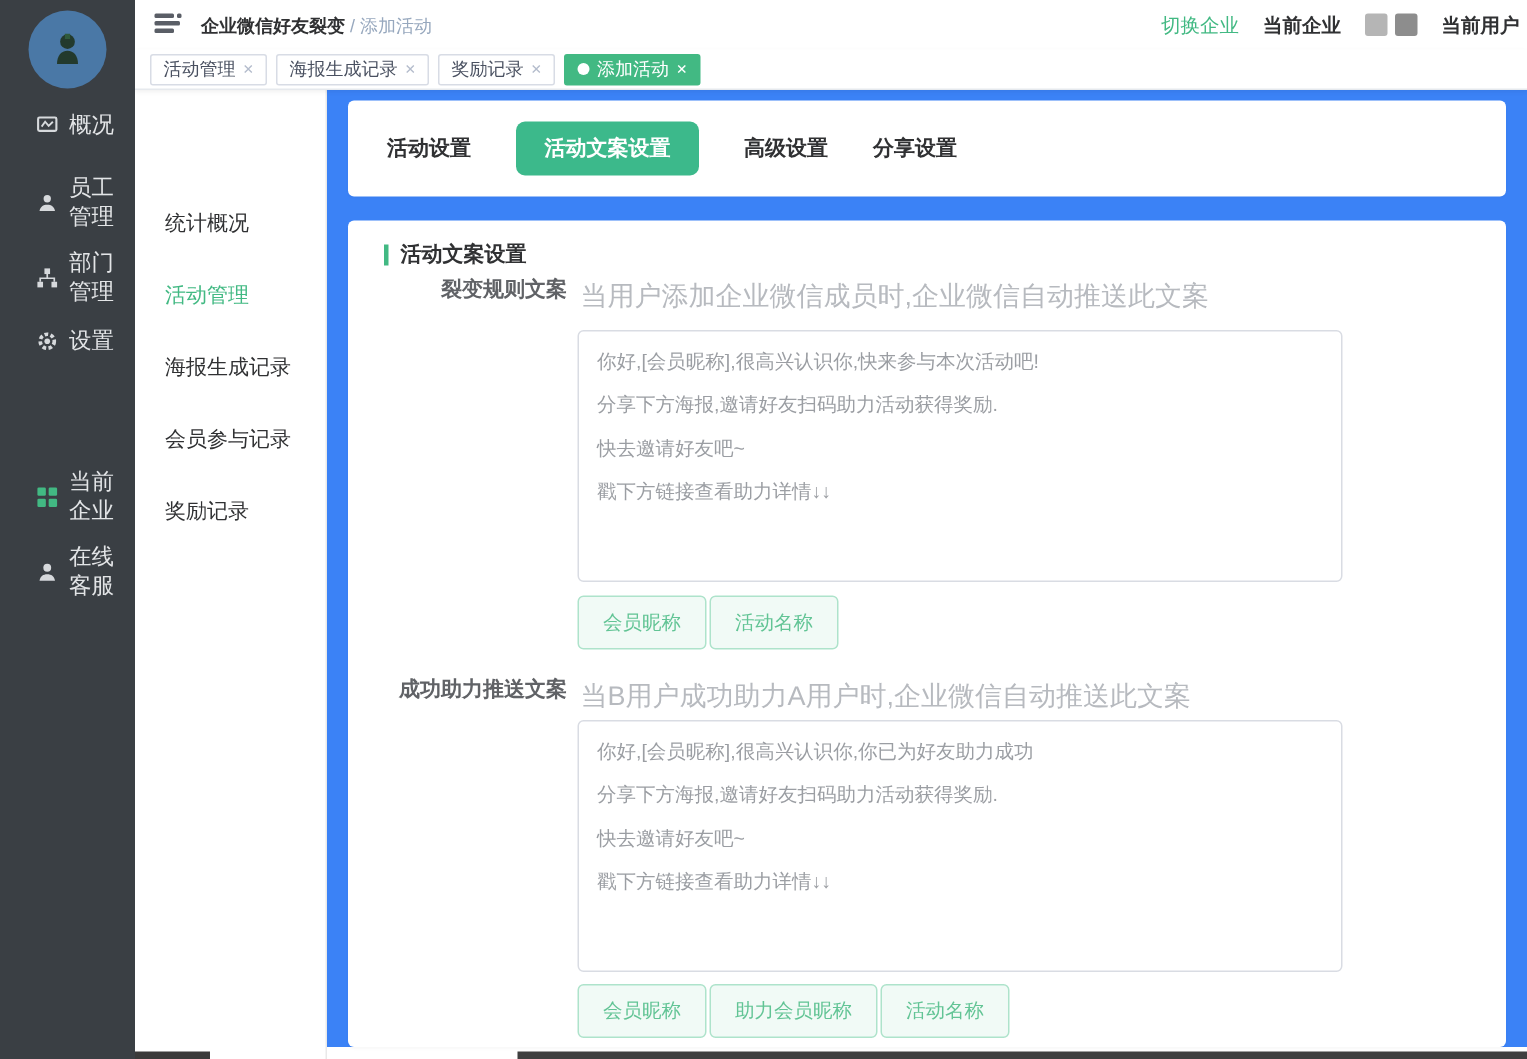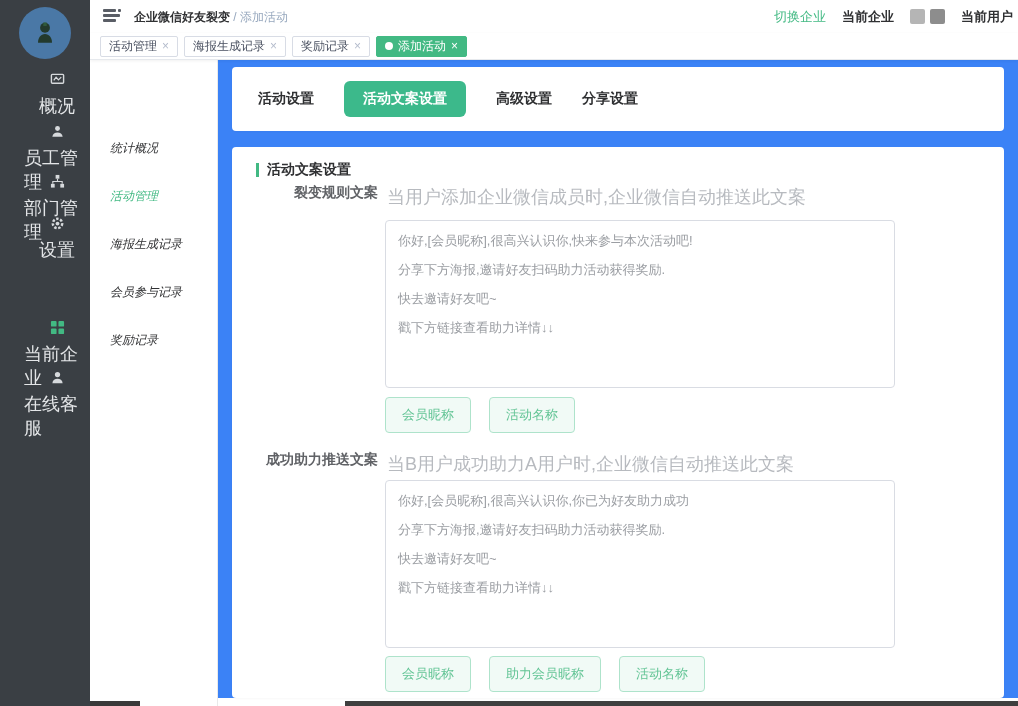--- a/index.html
+++ b/index.html
@@ -7,21 +7,21 @@
     width:1018px; height:706px; position:relative; overflow:hidden;
     background:#ffffff;
     font-family:"Liberation Sans","DejaVu Sans",sans-serif;
     -webkit-font-smoothing:antialiased;
   }
   
   .sidebar { position:absolute; left:0; top:0; width:90px; height:706px; background:#3a3f44; z-index:5; }
   .logo { position:absolute; top:7px; left:19px; width:52px; height:52px; border-radius:50%;
           background:#4a78a6; display:flex; align-items:center; justify-content:center; }
   .nav-item { position:absolute; left:0; width:90px; height:22px; padding-left:24px; box-sizing:border-box;
-              display:flex; align-items:center; gap:7px; color:#e3e5e7; font-size:18px; cursor:pointer;flex-direction:column; }
+              display:flex; align-items:center; gap:7px; color:#e3e5e7; font-size:15px; cursor:pointer; }
   .nav-item svg { flex:0 0 auto; }
   
   .header { position:absolute; left:90px; top:0; width:928px; height:33px; background:#fff; }
   .hamburger { position:absolute; left:13px; top:9px; width:18px; height:14px; cursor:pointer; }
   .hamburger i { display:block; height:2.5px; background:#5a5e66; margin-bottom:2.6px; border-radius:1px; }
   .hamburger i:nth-child(1){ width:13px; }
   .hamburger i:nth-child(2){ width:17px; }
   .hamburger i:nth-child(3){ width:13px; }
   .hamburger .dot { position:absolute; right:0; top:0; width:3.5px; height:3px; background:#5a5e66; border-radius:1px; }
   .breadcrumb { position:absolute; left:44px; top:9px; font-size:12px; }
@@ -40,41 +40,41 @@
              display:flex; align-items:center; gap:6px; padding-left:10px; box-sizing:border-box; z-index:4; }
   .tag { display:inline-flex; align-items:center; gap:5px; height:21px; padding:0 8px; box-sizing:border-box;
          border:1px solid #d8dce5; background:#fff; color:#495060; font-size:12px; cursor:pointer; border-radius:2px; }
   .tag .close { font-size:12px; color:#b4bccc; line-height:1; }
   .tag.active { background:#42b983; border-color:#42b983; color:#fff; }
   .tag.active .dot { width:8px; height:8px; border-radius:50%; background:#fff; }
   .tag.active .close { color:#fff; }
   
   .submenu { position:absolute; left:90px; top:60px; width:128px; height:646px; background:#fff;
              border-right:1px solid #e9e9e9; box-sizing:border-box; z-index:3; }
-  .submenu-item { position:absolute; left:20px; height:20px; font-size:12px; color:#303133; cursor:pointer; white-space:nowrap;font-style:italic; }
+  .submenu-item { position:absolute; left:20px; height:20px; font-size:14px; color:#303133; cursor:pointer; white-space:nowrap; }
   .submenu-item.active { color:#42b983; }
   
   .content { position:absolute; left:218px; top:52px; width:800px; height:646px; background:#3b82f6; }
   .card-tabs { position:absolute; left:14px; top:15px; width:772px; height:64px; background:#fff; border-radius:4px;
                display:flex; align-items:center; gap:30px; padding-left:26px; box-sizing:border-box;
                box-shadow:0 1px 2px rgba(0,0,0,.03); }
   .tab { font-size:14px; font-weight:700; color:#303133; cursor:pointer; }
   .tab.active { background:#3cb98b; color:#fff; padding:9px 19px; border-radius:6px; }
   .card-main { position:absolute; left:14px; top:95px; width:772px; height:551px; background:#fff; border-radius:4px;
                box-shadow:0 1px 2px rgba(0,0,0,.03); }
   .section-head { position:absolute; left:24px; top:14px; display:flex; align-items:center; gap:8px; }
   .section-bar { width:3px; height:14px; background:#42b983; }
   .section-title { font-size:14px; font-weight:700; color:#303133; }
   .field-label { position:absolute; left:0; width:146px; text-align:right; font-size:14px; font-weight:700; color:#606266; white-space:nowrap; }
   .field-hint { position:absolute; left:155px; font-size:18px; color:#b7babf; white-space:nowrap; }
   .copy-textarea { position:absolute; left:153px; width:510px; height:168px; box-sizing:border-box;
                    border:1px solid #d9dce3; border-radius:4px; padding:5px 12px; background:#fff;
                    font-size:13px; line-height:29px; color:#9b9ea3; resize:none; outline:none;
                    font-family:"Liberation Sans","DejaVu Sans",sans-serif; overflow:hidden; }
-  .btn-row { position:absolute; left:153px; display:flex; gap:18px; }
+  .btn-row { position:absolute; left:153px; display:flex; gap:2px; }
   .insert-btn { border:1px solid #aee3cb; background:#f1faf6; color:#62c495; font-size:13px;
                 padding:8px 16px; border-radius:4px; cursor:pointer;
                 font-family:"Liberation Sans","DejaVu Sans",sans-serif; }
   
   .strip-left  { position:absolute; left:90px;  bottom:0; width:50px;  height:5px; background:#3a3a3a; z-index:6; }
   .strip-right { position:absolute; left:345px; bottom:0; width:673px; height:5px; background:#3f3f3f; z-index:6; }
 </style>
 </head>
 <body>
 

